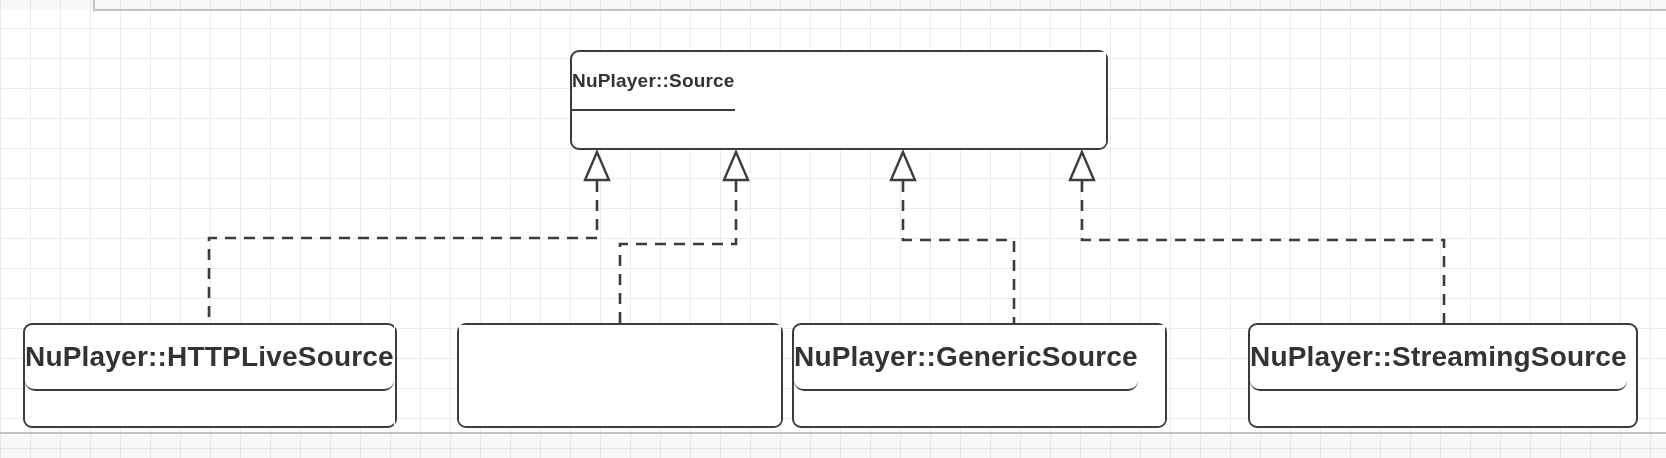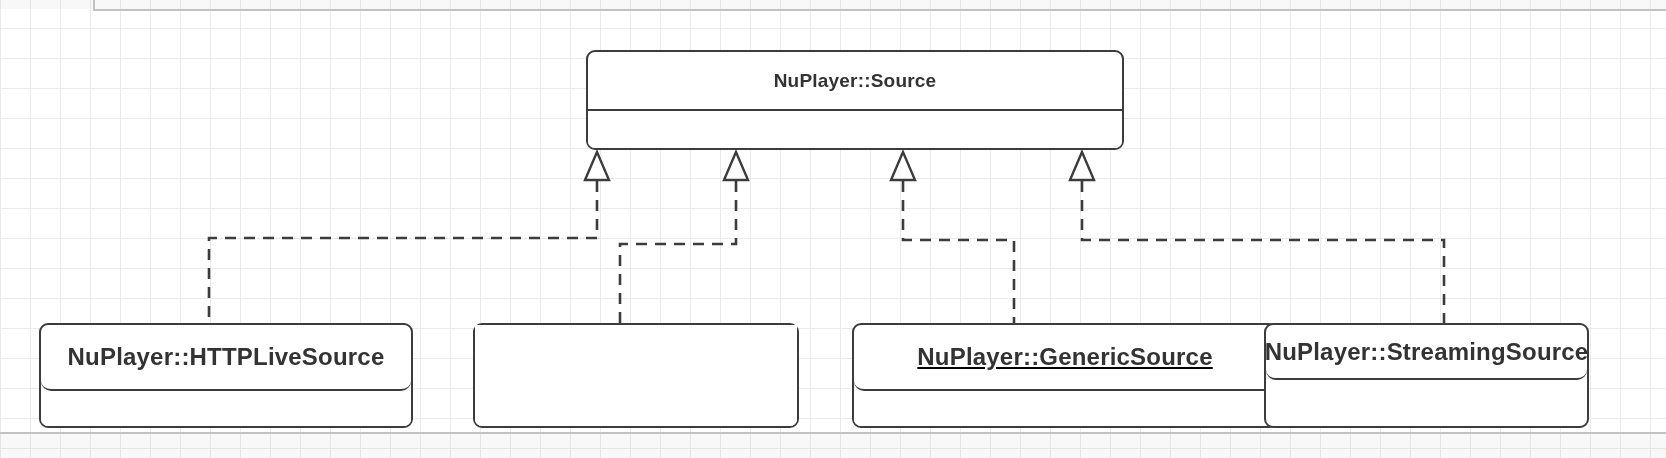--- a/index.html
+++ b/index.html
@@ -45,46 +45,45 @@
     stroke-linejoin: miter;
   }
 
   .uml-class {
     position: absolute;
     box-sizing: border-box;
     background: #ffffff;
     border: 2.6px solid #3c3c3c;
     border-radius: 9px;
     display: flex;
-    flex-direction: column;
-    margin-left: 16px;
+    flex-direction: row;
   }
   .uml-title {
     box-sizing: border-box;
     border-bottom: 2.6px solid #3c3c3c;
     display: flex;
     align-items: center;
     justify-content: center;
     font-weight: 700;
     color: #333333;
     white-space: nowrap;
     letter-spacing: 0.2px;
   }
   .uml-body { flex: 1; background: #ffffff; border-radius: 0 0 7px 7px; }
 
   .uml-class.parent { left: 570px; top: 50px; width: 538px; height: 100px; }
   .uml-class.parent .uml-title { height: 59px; font-size: 19px; }
 
   .uml-class.child { top: 323px; height: 105px; }
-  .uml-class.child .uml-title { height: 66px; font-size: 24px; border-radius: 10px; }
+  .uml-class.child .uml-title { height: 66px; font-size: 28px; border-radius: 10px; }
 
   .uml-class.c1 { left: 23px;   width: 374px; }
   .uml-class.c2 { left: 457px;  width: 326px; }
-  .uml-class.c3 { left: 836px;  width: 426px; text-decoration: underline; }
-  .uml-class.c4 { left: 1248px; width: 325px; gap: 46px; }
+  .uml-class.c3 { left: 792px;  width: 375px; }
+  .uml-class.c4 { left: 1248px; width: 390px; gap: 46px; }
 </style>
 </head>
 <body>
 
 <div class="canvas">
 
   <div class="outside-strip top"></div>
   <div class="outside-strip bottom"></div>
   <div class="page-border top-h"></div>
   <div class="page-border left-v"></div>

